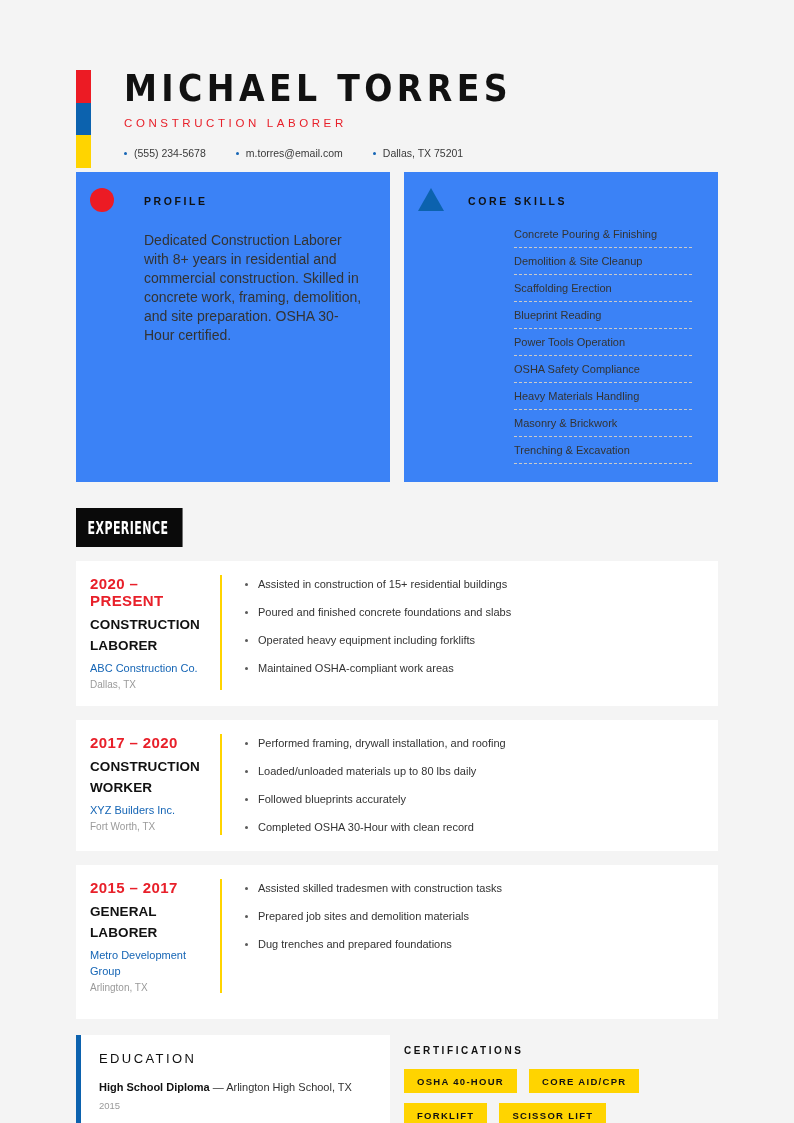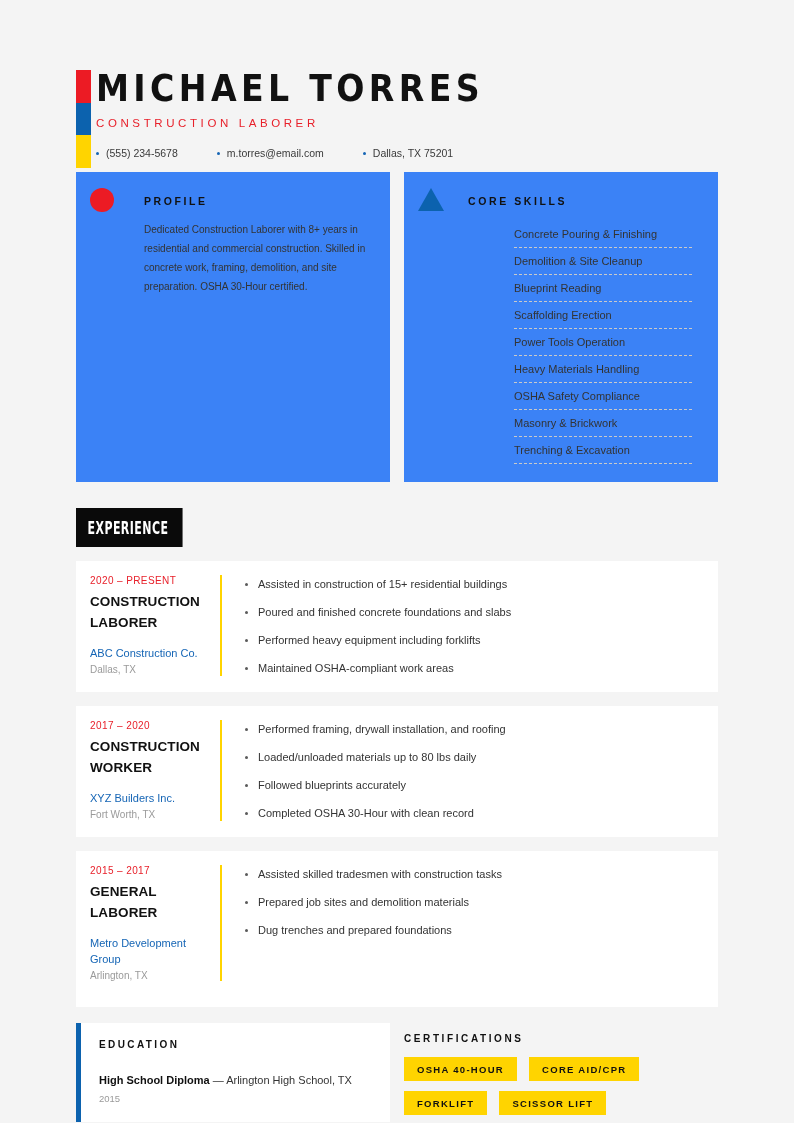--- a/index.html
+++ b/index.html
@@ -38,21 +38,21 @@
     position: absolute;
     left: 0;
     top: 70px;
     width: 15px;
     height: 98px;
     display: flex;
     flex-direction: column;
   }
   .flagbar span { display: block; width: 100%; flex: 1 1 33.33%; }
 
-  .header-inner { padding-left: 20px; }
+  .header-inner { padding-left: 48px; }
 
   .name {
     font-size: 38px;
     font-weight: 700;
     letter-spacing: 4.5px;
     color: #111111;
     line-height: 1.06;
     font-family: "DejaVu Sans", sans-serif;
     font-stretch: condensed;
     transform: scaleX(0.97);
@@ -64,21 +64,21 @@
     font-size: 11.5px;
     font-weight: 400;
     letter-spacing: 3.6px;
     color: #e8202a;
     font-family: "Liberation Sans", sans-serif;
   }
   .contact {
     margin-top: 18px;
     display: flex;
     align-items: center;
-    gap: 17px;
+    gap: 8px;
     font-size: 10.5px;
     color: #3a3a3a;
   }
   .contact .citem {
     display: flex;
     align-items: center;
     margin-right: 22px;
     white-space: nowrap;
   }
   .cdot {
@@ -125,23 +125,23 @@
     font-size: 10.5px;
     font-weight: 700;
     letter-spacing: 2.6px;
     color: #111;
     padding-left: 46px;
     line-height: 1;
     padding-top: 6px;
   }
 
   .profile-text {
-    margin-top: 13px;
+    margin-top: 24px;
     padding-left: 46px;
-    font-size: 10px;
+    font-size: 14px;
     line-height: 19px;
     color: #333333;
   }
   .profile-text p { margin: 0; }
 
   .skill-list { margin-top: 14px; padding-left: 46px; padding-right: 8px; }
   .skill-item {
     font-size: 11px;
     color: #333333;
     padding: 7px 0 6px 0;
@@ -172,35 +172,35 @@
     display: flex;
     padding: 14px 18px 16px 0;
   }
   .exp-meta {
     width: 144px;
     flex: 0 0 144px;
     padding-left: 14px;
     padding-right: 10px;
   }
   .exp-dates {
-    font-size: 10px;
-    font-weight: 400;
+    font-size: 15px;
+    font-weight: 700;
     color: #e8202a;
     letter-spacing: 0.4px;
     margin-bottom: 5px;
   }
   .exp-role {
     font-size: 13.5px;
     font-weight: 700;
     color: #111;
     line-height: 21px;
     letter-spacing: 0.1px;
   }
   .exp-company {
-    margin-top: 12px;
+    margin-top: 4px;
     font-size: 11px;
     color: #1565b5;
     line-height: 16px;
   }
   .exp-location {
     margin-top: 3px;
     font-size: 10px;
     color: #9a9a9a;
   }
   .exp-divider {
@@ -238,25 +238,25 @@
     margin-top: 16px;
     align-items: flex-start;
   }
   .card-edu {
     width: 314px;
     background: #ffffff;
     border-left: 5px solid #0c62ae;
     padding: 16px 18px 18px 18px;
   }
   .edu-title {
-    font-size: 10px;
-    font-weight: 700;
+    font-size: 13px;
+    font-weight: 400;
     letter-spacing: 2.4px;
     color: #111;
-    margin-bottom: 22px;
+    margin-bottom: 13px;
   }
   .edu-line { font-size: 11px; color: #333333; line-height: 16px; }
   .edu-line b { font-weight: 700; color: #111; }
   .edu-year { font-size: 9.5px; color: #9a9a9a; margin-top: 5px; }
 
   .cert-block { width: 314px; padding-top: 10px; }
   .cert-title {
     font-size: 10px;
     font-weight: 700;
     letter-spacing: 2.6px;
@@ -320,25 +320,25 @@
       </div>
 
       <div class="card card-skills">
         <div class="badge-shape-wrap">
           <div class="tri-blue"></div>
         </div>
         <div class="sec-title">CORE SKILLS</div>
         <div class="skill-list">
           <div class="skill-item">Concrete Pouring &amp; Finishing</div>
           <div class="skill-item">Demolition &amp; Site Cleanup</div>
+          <div class="skill-item">Scaffolding Erection</div>
           <div class="skill-item">Blueprint Reading</div>
-          <div class="skill-item">Scaffolding Erection</div>
           <div class="skill-item">Power Tools Operation</div>
+          <div class="skill-item">OSHA Safety Compliance</div>
           <div class="skill-item">Heavy Materials Handling</div>
-          <div class="skill-item">OSHA Safety Compliance</div>
           <div class="skill-item">Masonry &amp; Brickwork</div>
           <div class="skill-item">Trenching &amp; Excavation</div>
         </div>
       </div>
 
     </div>
 
     <div>
       <div class="exp-head">EXPERIENCE</div>
     </div>
@@ -348,21 +348,21 @@
         <div class="exp-dates">2020 – PRESENT</div>
         <div class="exp-role">CONSTRUCTION LABORER</div>
         <div class="exp-company">ABC Construction Co.</div>
         <div class="exp-location">Dallas, TX</div>
       </div>
       <div class="exp-divider"></div>
       <div class="exp-bullets">
         <ul>
           <li>Assisted in construction of 15+ residential buildings</li>
           <li>Poured and finished concrete foundations and slabs</li>
-          <li>Performed heavy equipment including forklifts</li>
+          <li>Operated heavy equipment including forklifts</li>
           <li>Maintained OSHA-compliant work areas</li>
         </ul>
       </div>
     </div>
 
     <div class="exp-card">
       <div class="exp-meta">
         <div class="exp-dates">2017 – 2020</div>
         <div class="exp-role">CONSTRUCTION WORKER</div>
         <div class="exp-company">XYZ Builders Inc.</div>

